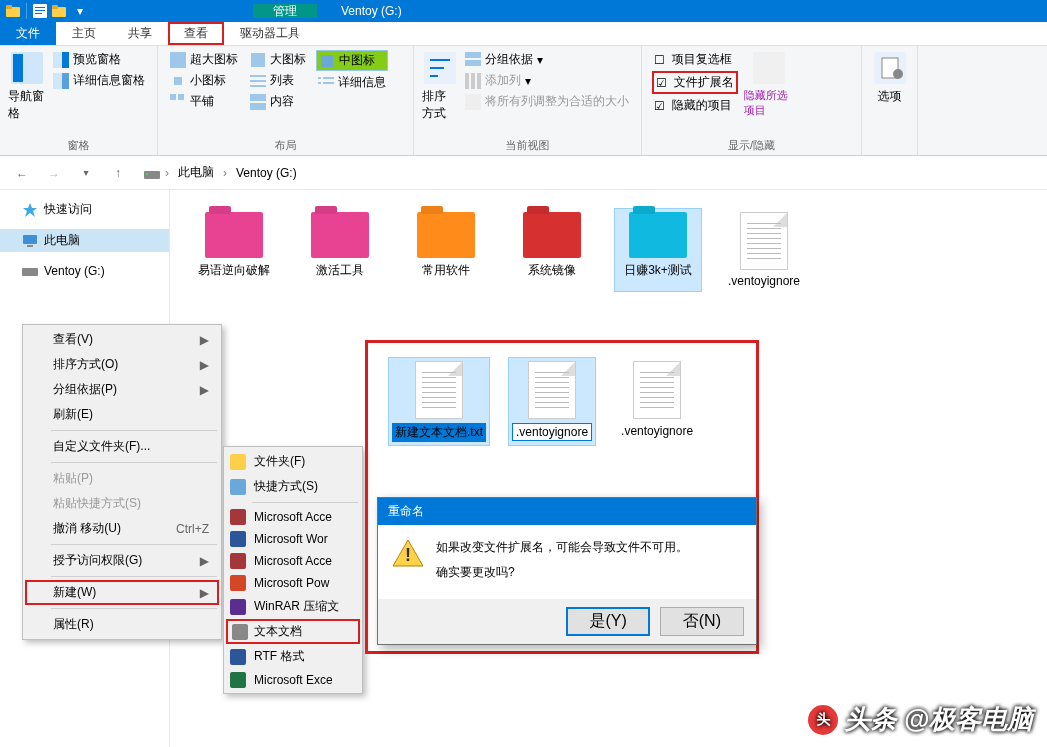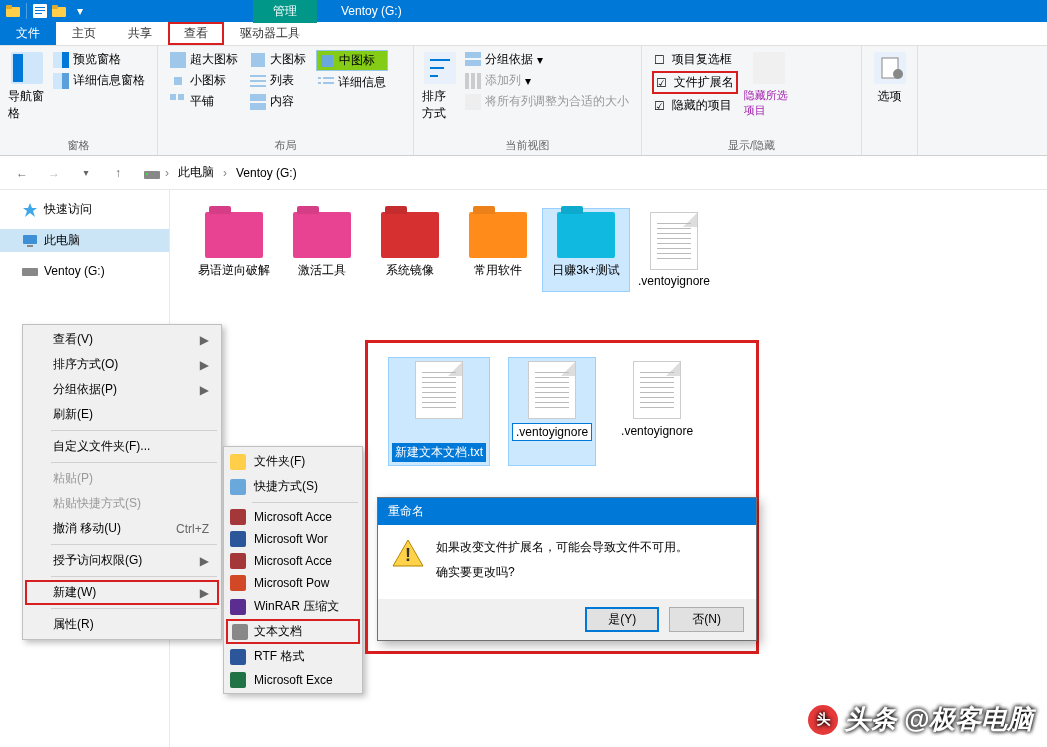--- a/index.html
+++ b/index.html
@@ -3,21 +3,21 @@
 <meta charset="utf-8">
 <style>
 * { margin: 0; padding: 0; box-sizing: border-box; font-family: "Microsoft YaHei", "Segoe UI", sans-serif; }
 body { width: 1047px; height: 747px; background: #fff; overflow: hidden; position: relative; font-size: 12px; }
 
 
 .titlebar { height: 22px; background: #0078d7; display: flex; align-items: center; color: #fff; }
 .titlebar .qat { display: flex; align-items: center; gap: 2px; padding: 0 4px; }
 .qat-icon { width: 18px; height: 18px; display: flex; align-items: center; justify-content: center; }
 .qat-sep { width: 1px; height: 16px; background: rgba(255,255,255,0.3); margin: 0 2px; }
-.titlebar .context-tab { background: #009688; padding: 2px 20px; margin-left: 160px; height: 24px; display: flex; align-items: center; }
+.titlebar .context-tab { background: #009688; padding: 2px 20px; margin-left: 160px; height: 14px; display: flex; align-items: center; }
 .titlebar .win-title { margin-left: 24px; }
 
 
 .tabstrip { height: 24px; background: #fff; display: flex; align-items: stretch; border-bottom: 1px solid #e0e0e0; }
 .tab { padding: 3px 16px; color: #333; cursor: default; }
 .tab.file { background: #0078d7; color: #fff; }
 .tab.highlighted { border: 2px solid #d81e1e; padding: 1px 14px; }
 
 
 .ribbon { height: 110px; background: #f5f6f7; border-bottom: 1px solid #d0d0d0; display: flex; }
@@ -40,21 +40,21 @@
 .bc-item { padding: 2px 4px; }
 .bc-sep::after { content: "›"; color: #888; margin: 0 3px; }
 
 
 .main { display: flex; height: calc(747px - 22px - 24px - 110px - 34px); position: relative; }
 .sidebar { width: 170px; border-right: 1px solid #e8e8e8; padding: 8px 0; }
 .side-item { display: flex; align-items: center; gap: 6px; padding: 3px 8px 3px 22px; }
 .side-item.selected { background: #cce5f6; }
 .side-icon { width: 16px; height: 16px; }
 
-.content { flex: 1; padding: 18px 20px; display: flex; flex-wrap: wrap; align-content: flex-start; gap: 10px 0; }
+.content { flex: 1; padding: 18px 20px; display: flex; flex-wrap: wrap; align-content: flex-start; gap: 10px 18px; }
 .file-item { width: 88px; display: flex; flex-direction: column; align-items: center; gap: 4px; padding: 4px; }
 .file-item.selected { background: #cce8ff; border: 1px solid #98d1ff; padding: 3px; }
 .folder-icon { width: 58px; height: 46px; border-radius: 2px; position: relative; }
 .folder-icon::before { content: ""; position: absolute; top: -6px; left: 4px; width: 22px; height: 8px; border-radius: 2px 2px 0 0; background: inherit; filter: brightness(0.92); }
 .file-doc-icon { width: 48px; height: 58px; background: #fff; border: 1px solid #ccc; position: relative; }
 .file-doc-icon::before { content: ""; position: absolute; top: 0; right: 0; width: 14px; height: 14px; background: linear-gradient(135deg,#fff 48%,#ddd 52%); }
 .file-doc-icon::after { content: ""; position: absolute; top: 10px; left: 6px; right: 6px; height: 36px; background: repeating-linear-gradient(#bbb 0,#bbb 1px,transparent 1px,transparent 5px); }
 .file-label { text-align: center; font-size: 12px; word-break: break-all; max-width: 84px; }
 
 
@@ -68,31 +68,31 @@
 .ctx-item.highlighted { border: 2px solid #d81e1e; padding: 2px 8px 2px 26px; }
 .ctx-item .ctx-icon { position: absolute; left: 4px; width: 16px; height: 16px; }
 .ctx-sep { height: 1px; background: #d0d0d0; margin: 3px 2px 3px 26px; }
 
 
 .red-overlay { position: absolute; left: 365px; top: 340px; width: 394px; height: 314px; border: 3px solid #d81e1e; padding: 8px; }
 .overlay-files { display: flex; gap: 18px; padding: 6px 12px; }
 .ov-file { display: flex; flex-direction: column; align-items: center; gap: 4px; padding: 4px; }
 .ov-file.sel { background: #cce8ff; border: 1px solid #98d1ff; padding: 3px; }
 .ov-label { font-size: 12px; padding: 1px 3px; text-align: center; }
-.ov-label.editing { background: #0078d7; color: #ffffff; margin-top: 20px; }
+.ov-label.editing { background: #0078d7; color: #000000; }
 .ov-label.editbox { background: #fff; border: 1px solid #0078d7; }
 
 
 .dialog { position: absolute; left: 9px; top: 154px; width: 380px; background: #fff; border: 1px solid #707070; box-shadow: 4px 4px 10px rgba(0,0,0,0.3); }
 .dlg-title { background: #0078d7; color: #fff; padding: 5px 10px; font-size: 12px; }
 .dlg-body { padding: 14px 14px 10px 58px; position: relative; min-height: 72px; }
 .dlg-body .warn-icon { position: absolute; left: 14px; top: 14px; width: 32px; height: 28px; }
 .dlg-body p { margin-bottom: 8px; }
 .dlg-buttons { background: #f0f0f0; padding: 8px 12px; display: flex; justify-content: flex-end; gap: 10px; }
-.dlg-btn { padding: 3px 22px; background: #e1e1e1; border: 1px solid #adadad; font-size: 12px; }
+.dlg-btn { padding: 3px 22px; background: #e1e1e1; border: 1px solid #adadad; font-size: 16px; }
 .dlg-btn.focus { border: 1px solid #0078d7; box-shadow: 0 0 0 1px #0078d7 inset; }
 
 
 .watermark { position: absolute; right: 14px; bottom: 10px; color: #fff; font-size: 26px; font-weight: bold; font-style: italic; text-shadow: 0 0 4px #000, 0 0 4px #000; display: flex; align-items: center; gap: 6px; }
 .watermark .wm-icon { width: 30px; height: 30px; border-radius: 50%; background: #e63939; display: flex; align-items: center; justify-content: center; color: #fff; font-size: 14px; font-style: normal; }
 
 svg { display: block; }
 </style>
 </head>
 <body>
@@ -344,26 +344,26 @@
   <div class="content" id="file-list">
       <div class="file-item">
         <div class="folder-icon" style="background:#e84393"></div>
         <div class="file-label">易语逆向破解</div>
       </div>
       <div class="file-item">
         <div class="folder-icon" style="background:#e84393"></div>
         <div class="file-label">激活工具</div>
       </div>
       <div class="file-item">
+        <div class="folder-icon" style="background:#ff8c1a"></div>
+        <div class="file-label">常用软件</div>
+      </div>
+      <div class="file-item">
         <div class="folder-icon" style="background:#d63031"></div>
         <div class="file-label">系统镜像</div>
-      </div>
-      <div class="file-item">
-        <div class="folder-icon" style="background:#ff8c1a"></div>
-        <div class="file-label">常用软件</div>
       </div>
       <div class="file-item selected">
         <div class="folder-icon" style="background:#0fb9e0"></div>
         <div class="file-label">日赚3k+测试</div>
       </div>
       <div class="file-item">
         <div class="file-doc-icon"></div>
         <div class="file-label">.ventoyignore</div>
       </div>
     </div>

